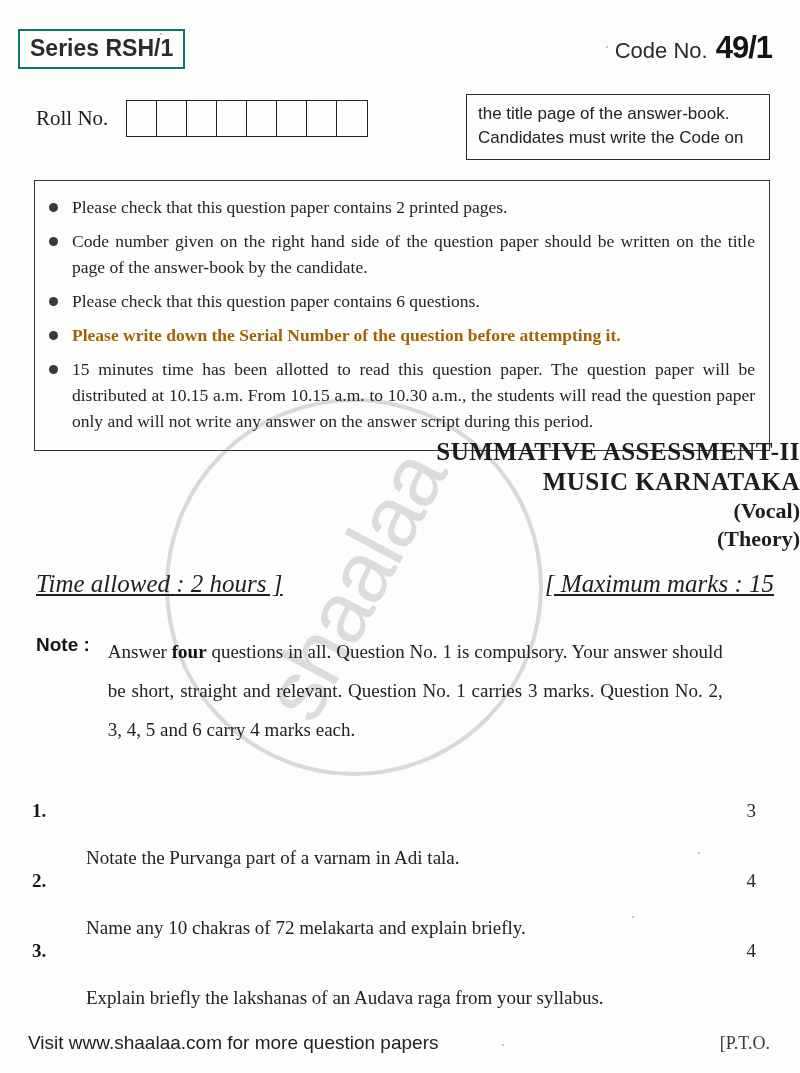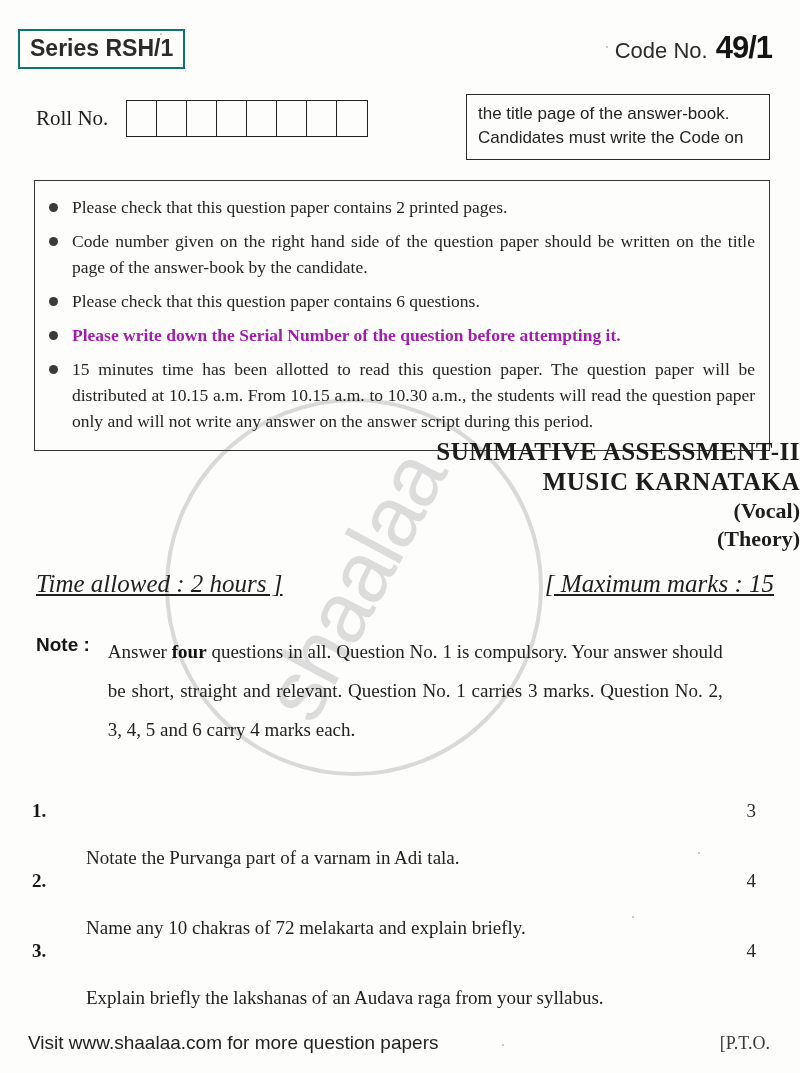--- a/index.html
+++ b/index.html
@@ -164,21 +164,21 @@
     margin: 9px 14px 0 4px;
   }
   .instr-text {
     font-family: "Liberation Serif", serif;
     font-size: 17.5px;
     line-height: 26px;
     color: #242424;
     text-align: justify;
     flex: 1 1 auto;
   }
-  .instr-text.bold { font-weight: bold; color: #a21caf; }
+  .instr-text.bold { font-weight: bold; color: #a16207; }
 
   
   .title-block {
     position: absolute;
     left: 0;
     top: 437px;
     width: 800px;
     text-align: right;
   }
   .title-main {

